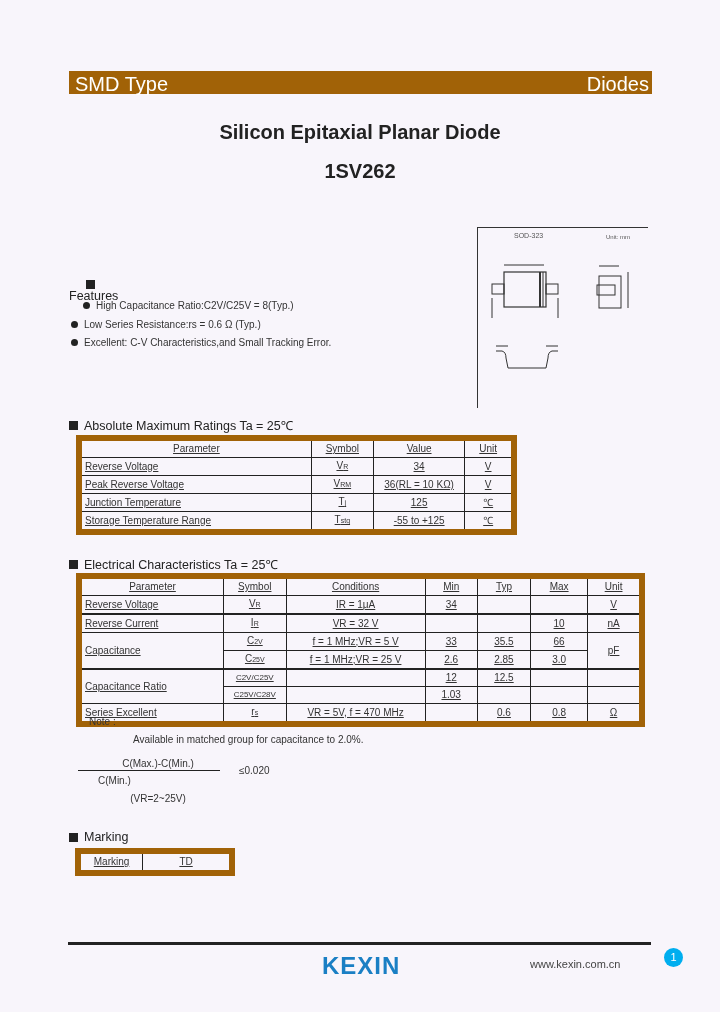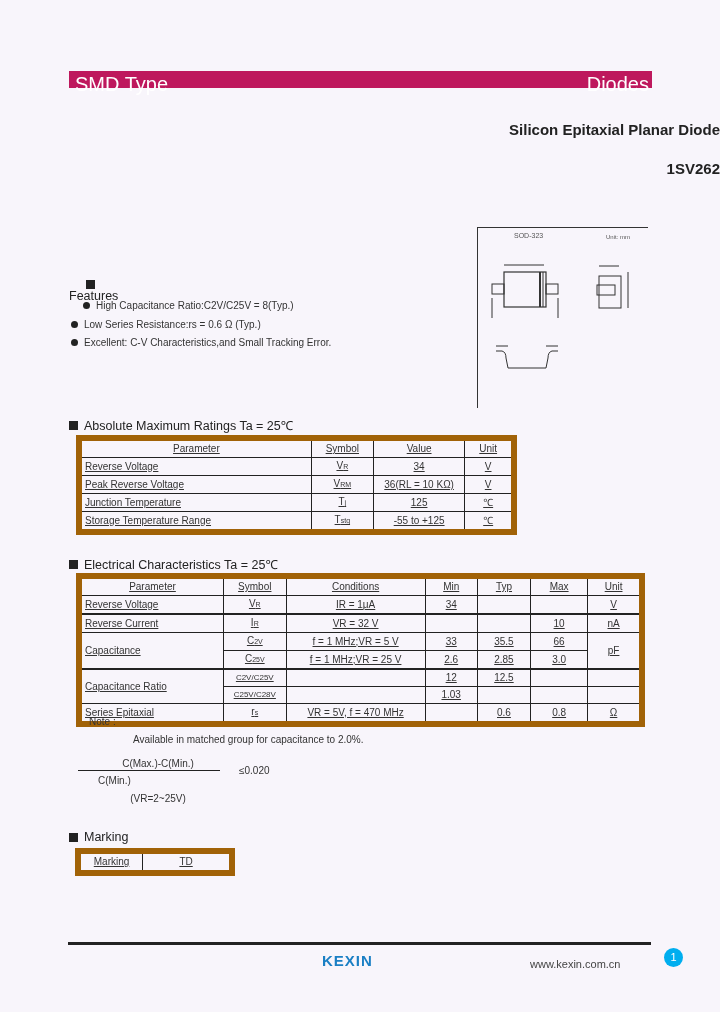--- a/index.html
+++ b/index.html
@@ -4,29 +4,29 @@
 <style>
   html, body { margin: 0; padding: 0; }
   body {
     width: 720px; height: 1012px; position: relative; overflow: hidden;
     background: #f8f5fb;
     font-family: "Liberation Sans", sans-serif;
     color: #222;
   }
   .abs { position: absolute; }
   .header-bar {
-    left: 69px; top: 71px; width: 583px; height: 17px;
-    background: #be185d; color: #fff;
+    left: 69px; top: 71px; width: 583px; height: 23px;
+    background: #a16207; color: #fff;
     font-size: 20px; line-height: 27px;
   }
   .header-bar .left { position: absolute; left: 6px; top: 0; }
   .header-bar .right { position: absolute; right: 3px; top: 0; }
   .title {
-    left: 0; width: 720px; text-align: right; font-weight: bold; color: #222;
-    font-size: 15px;
+    left: 0; width: 720px; text-align: center; font-weight: bold; color: #222;
+    font-size: 20px;
   }
   .section-head { font-size: 12.5px; color: #222; display: flex; align-items: center; }
   .sq { display: inline-block; width: 9px; height: 9px; background: #222; margin-right: 6px; }
   .feat { font-size: 10px; color: #333; display: flex; align-items: center; }
   .dot { display: inline-block; width: 7px; height: 7px; border-radius: 50%; background: #222; margin-right: 6px; }
   table.dt {
     position: absolute; border-collapse: collapse;
     font-size: 10px; color: #333;
     border: 6px solid #a16207;
     text-decoration: underline;
@@ -37,21 +37,21 @@
   }
   table.dt td.l { text-align: left; }
   table.dt tr.thick td { border-top: 2px solid #222; }
   .sub { font-size: 7px; vertical-align: baseline; }
   .pkg {
     left: 477px; top: 227px; width: 170px; height: 180px;
     border-left: 1px solid #333; border-top: 1px solid #333;
   }
   .note { font-size: 10px; color: #333; padding-left: 9px; }
   .footer-rule { left: 68px; top: 942px; width: 583px; height: 3px; background: #222; }
-  .logo { left: 322px; top: 952px; font-size: 15px; font-weight: bold; color: #1a7fc4; letter-spacing: 1px; }
+  .logo { left: 322px; top: 952px; font-size: 24px; font-weight: bold; color: #1a7fc4; letter-spacing: 1px; }
   .url { left: 530px; top: 958px; font-size: 11px; color: #444; }
   .page-num {
     left: 664px; top: 948px; width: 19px; height: 19px; border-radius: 50%;
     background: #00aeef; color: #fff; font-size: 11px; text-align: center; line-height: 19px;
   }
 </style>
 </head>
 <body>
 
 <div class="abs header-bar">
@@ -220,21 +220,21 @@
   </tr>
   <tr>
     <td style="font-size:8px;">C25V/C28V</td>
     <td></td>
     <td>1.03</td>
     <td></td>
     <td></td>
     <td></td>
   </tr>
   <tr>
-    <td class="l">Series Epitaxial</td>
+    <td class="l">Series Excellent</td>
     <td><span>r</span><span class="sub">s</span></td>
     <td>VR = 5V, f = 470 MHz</td>
     <td></td>
     <td>0.6</td>
     <td>0.8</td>
     <td>Ω</td>
   </tr>
 </tbody>
   </table>
 

